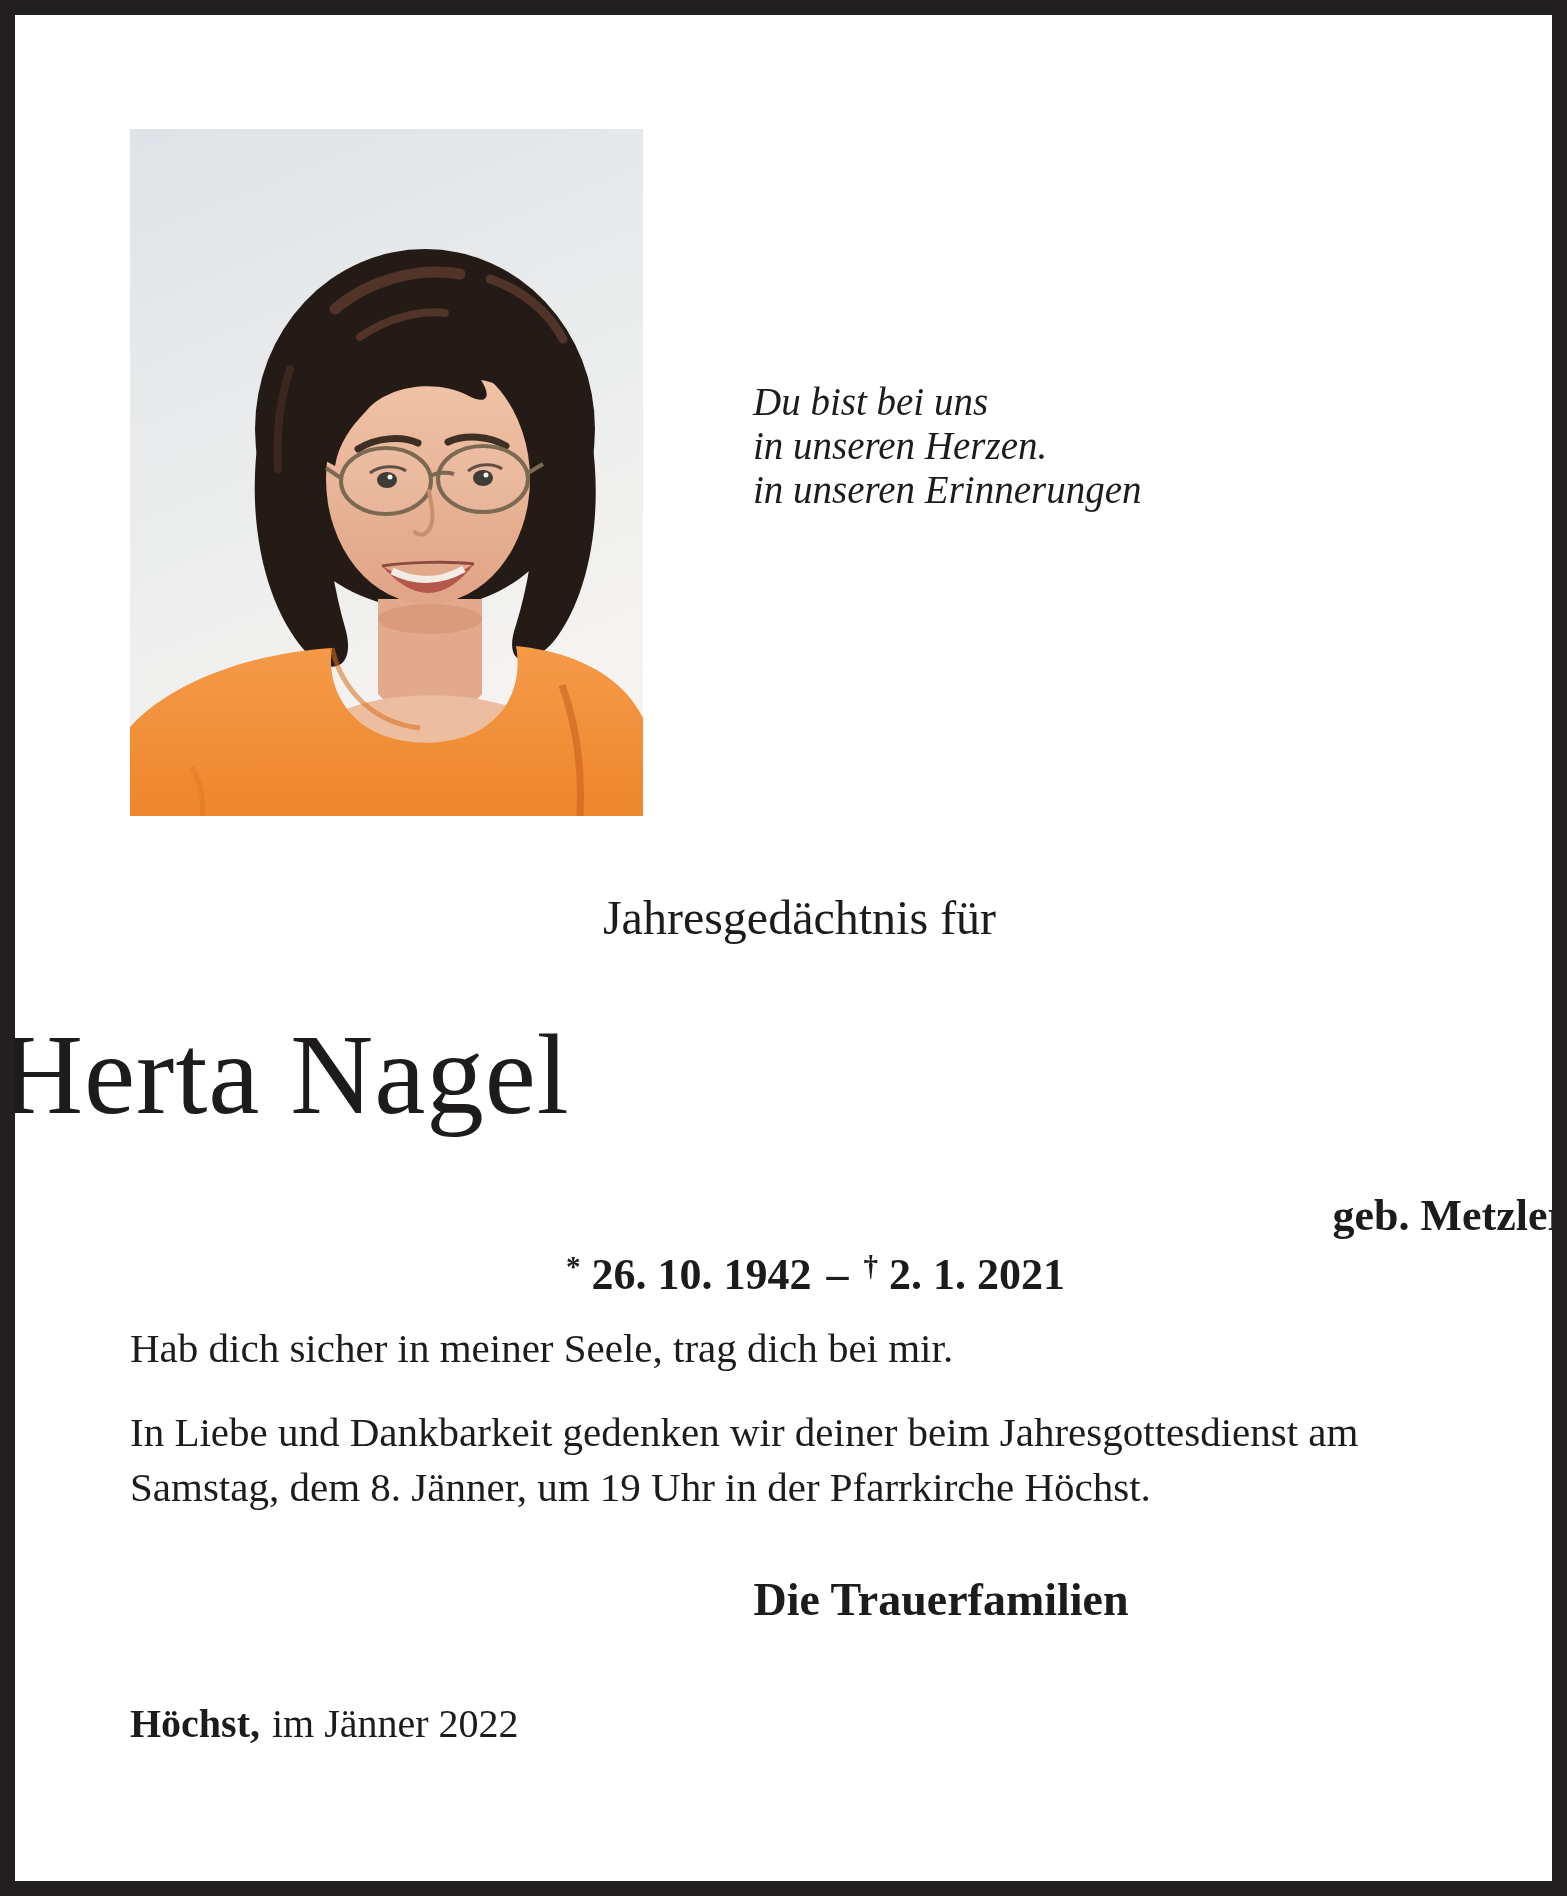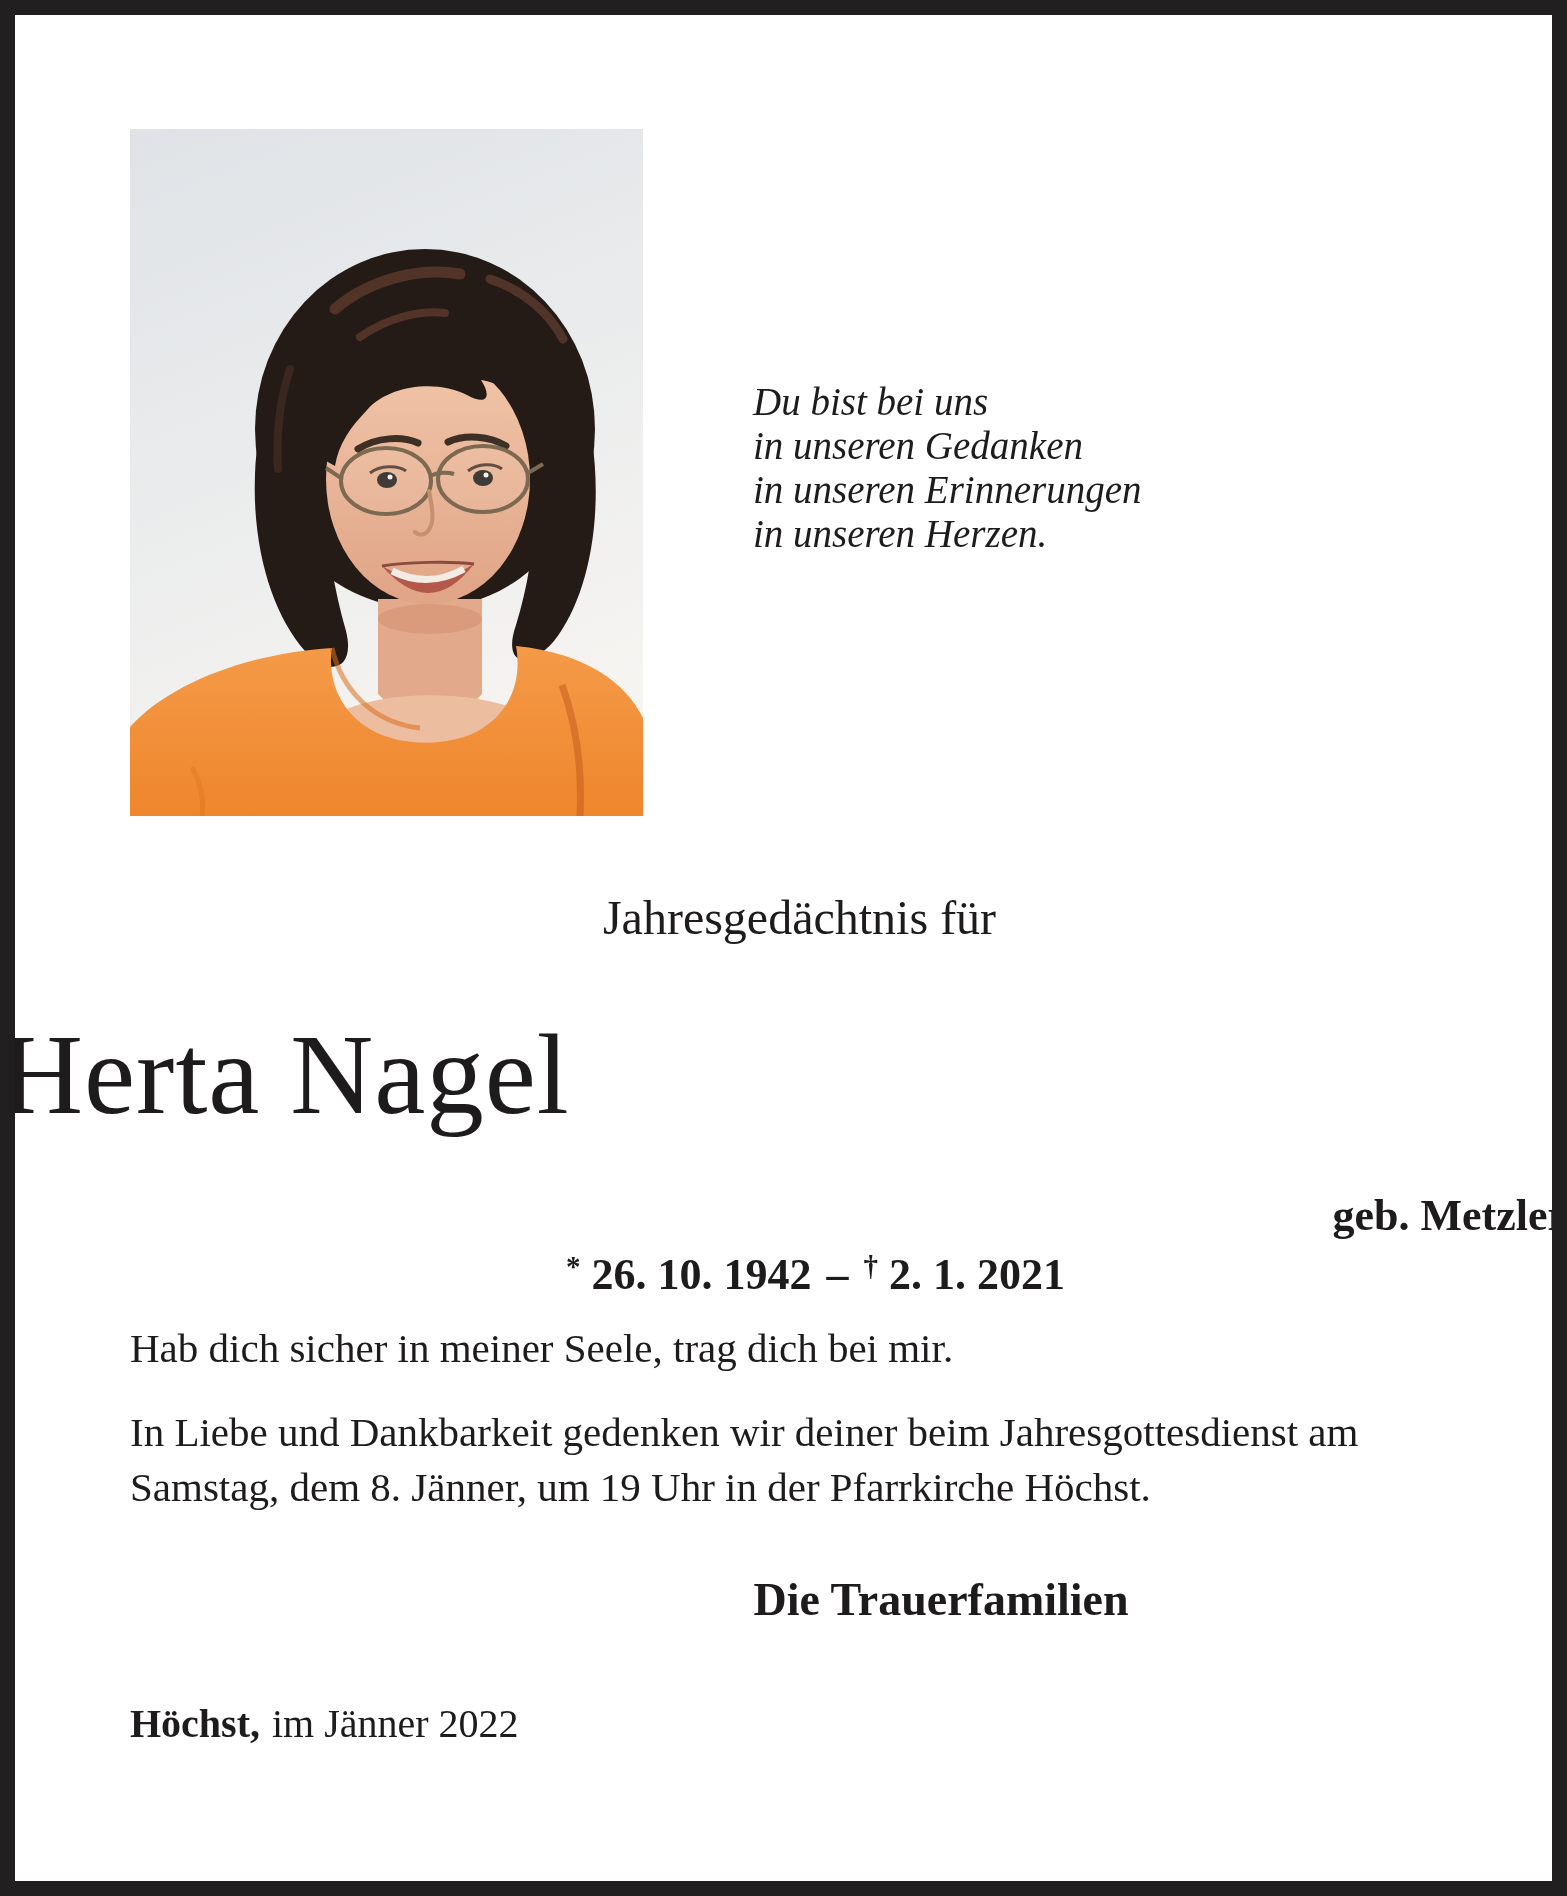--- a/index.html
+++ b/index.html
@@ -192,23 +192,22 @@
         <path d="M0 687 L0 598 C42 552 122 524 202 519 C196 556 216 592 252 606 C283 618 327 616 353 599 C381 581 392 550 386 517 C456 524 496 554 513 589 L513 687 Z" fill="url(#sweaterGrad)"></path>
         <path d="M202 519 C212 562 244 594 290 599" stroke="#d96f1e" stroke-width="5" fill="none" opacity="0.55"></path>
         <path d="M432 556 C448 600 452 645 450 687" stroke="#c2571c" stroke-width="7" fill="none" opacity="0.5"></path>
         <path d="M62 638 C72 658 74 672 72 687" stroke="#d96f1e" stroke-width="5" fill="none" opacity="0.35"></path>
       </g>
     </svg>
   </div>
 
   <div class="poem">
     <div>Du bist bei uns</div>
-    <div>in unseren Gedanken</div>
+    <div>in unseren Herzen.</div>
     <div>in unseren Erinnerungen</div>
-    <div>in unseren Herzen.</div>
   </div>
 
   <div class="memorial-title">Jahresgedächtnis für</div>
 
   <div class="deceased-name">Herta Nagel</div>
 
   <div class="maiden-name">geb. Metzler</div>
 
   <div class="life-dates">
     <span class="sym">*</span>

